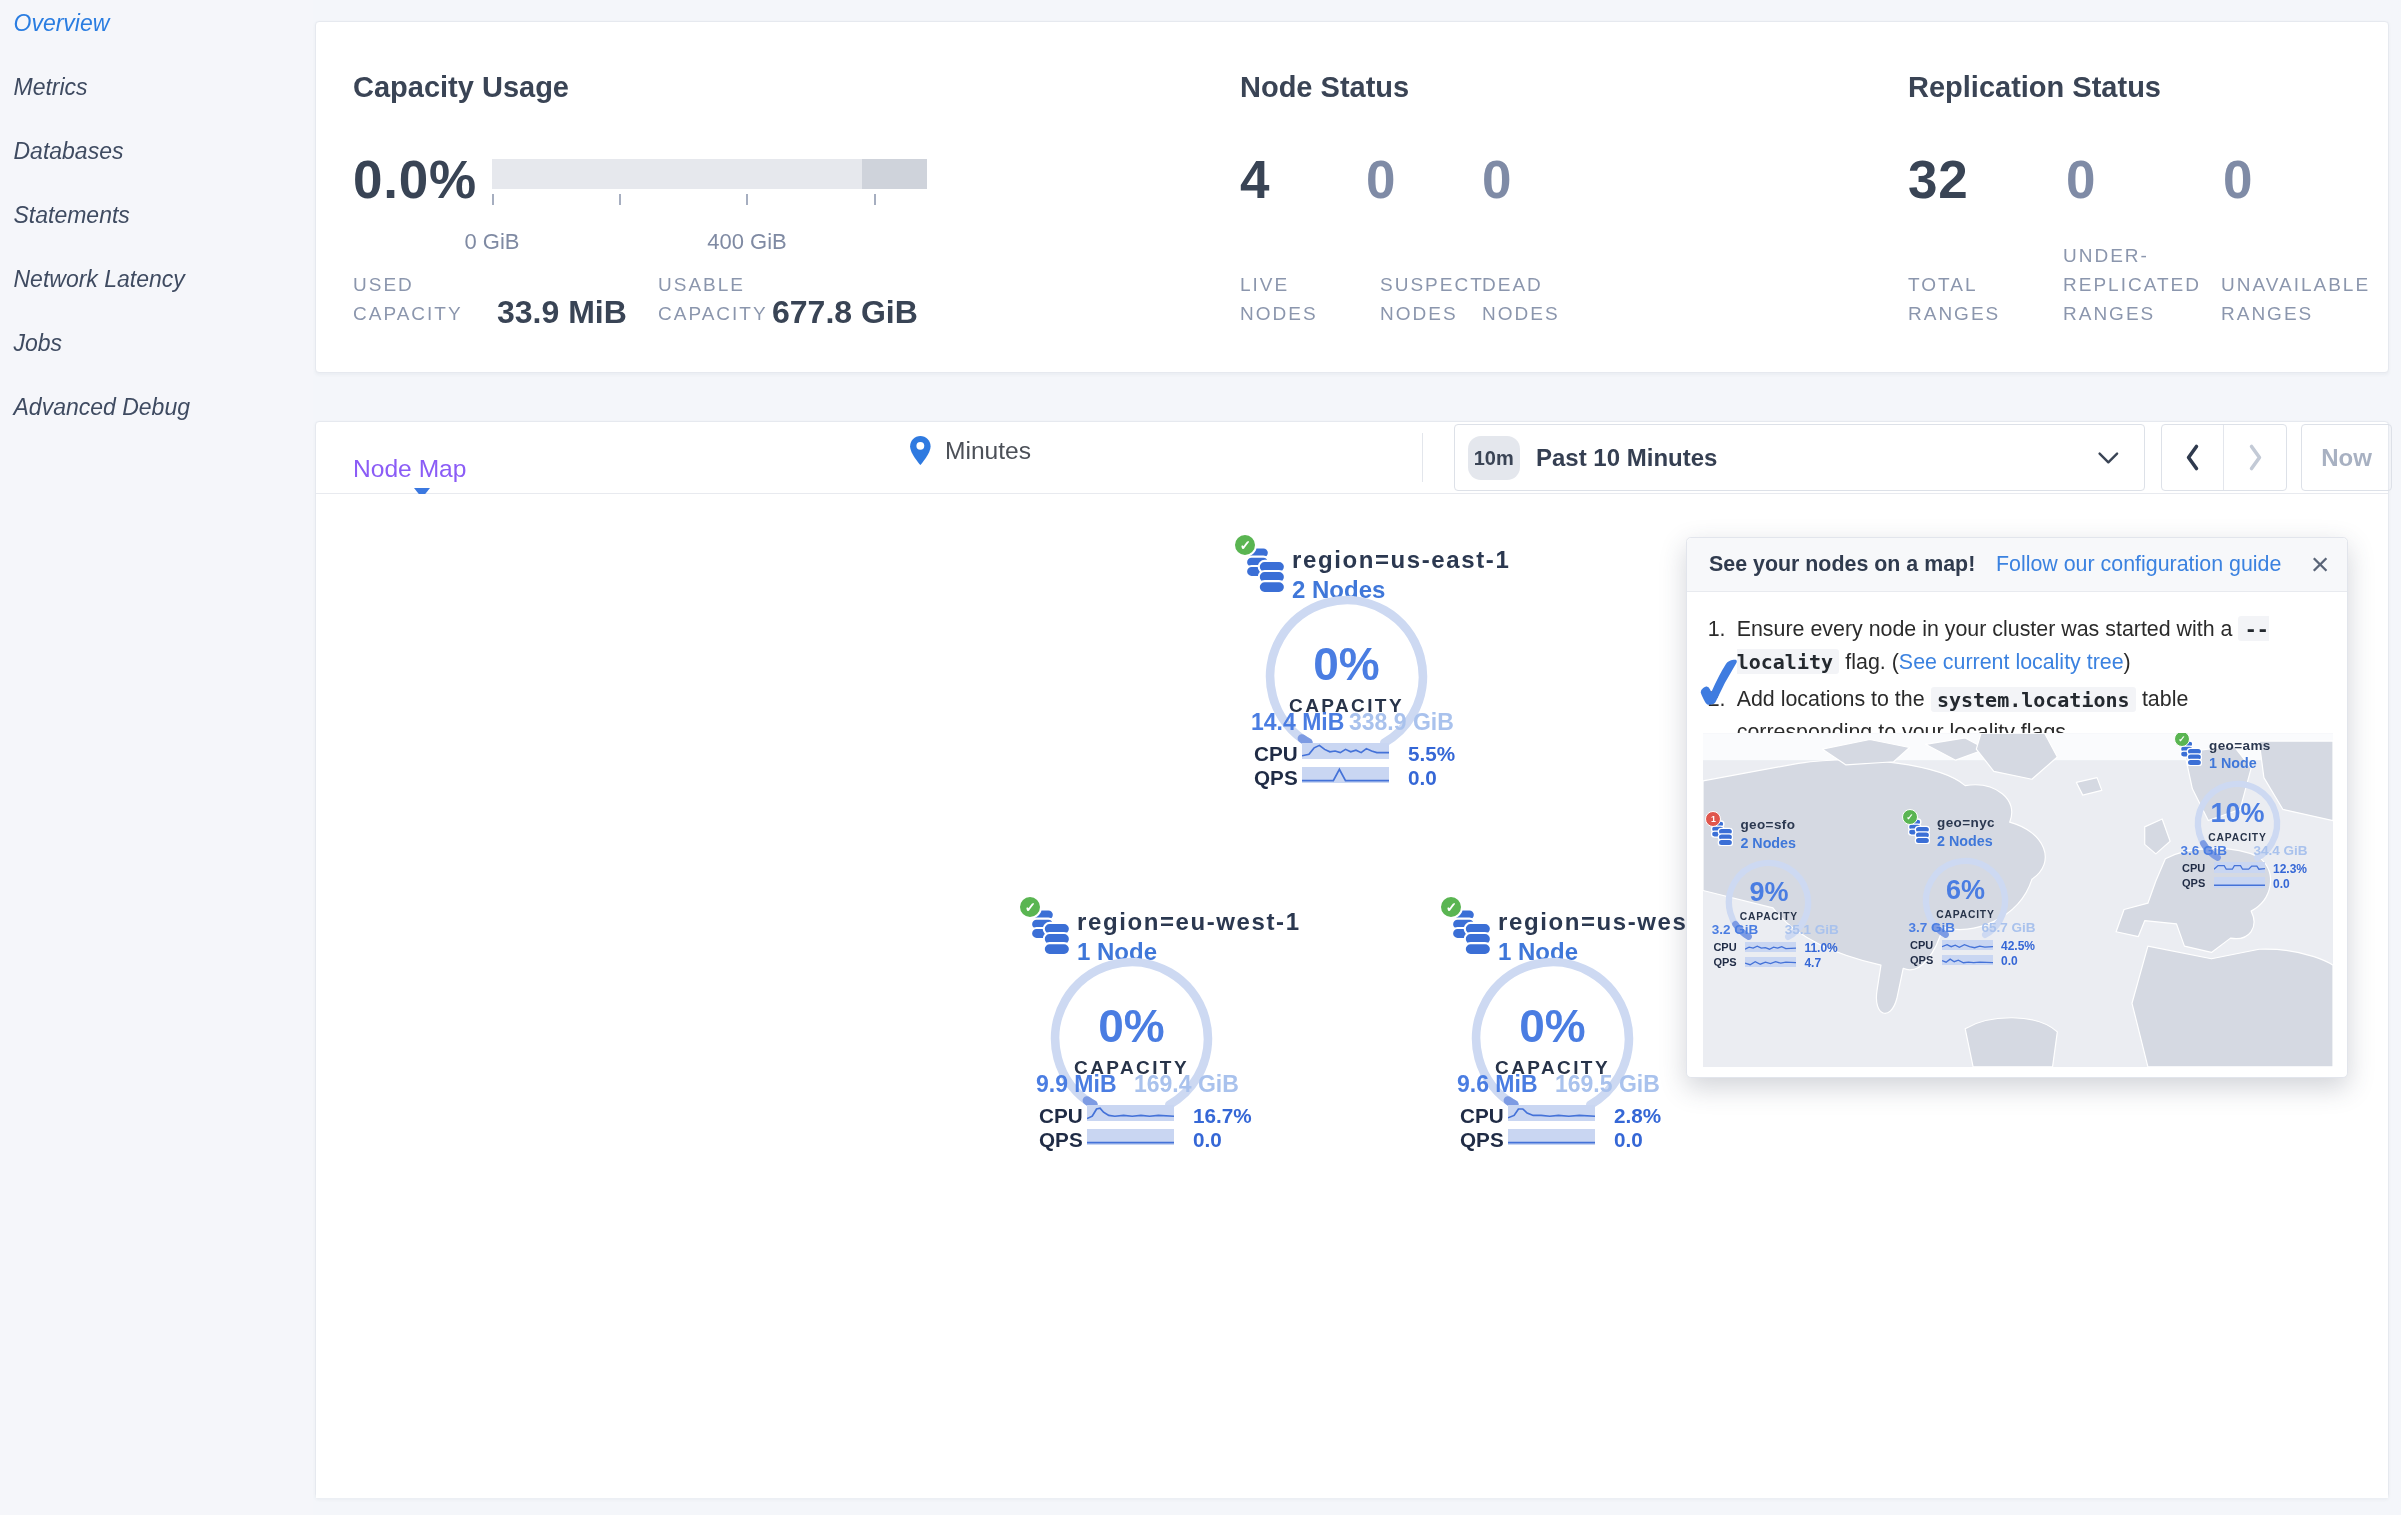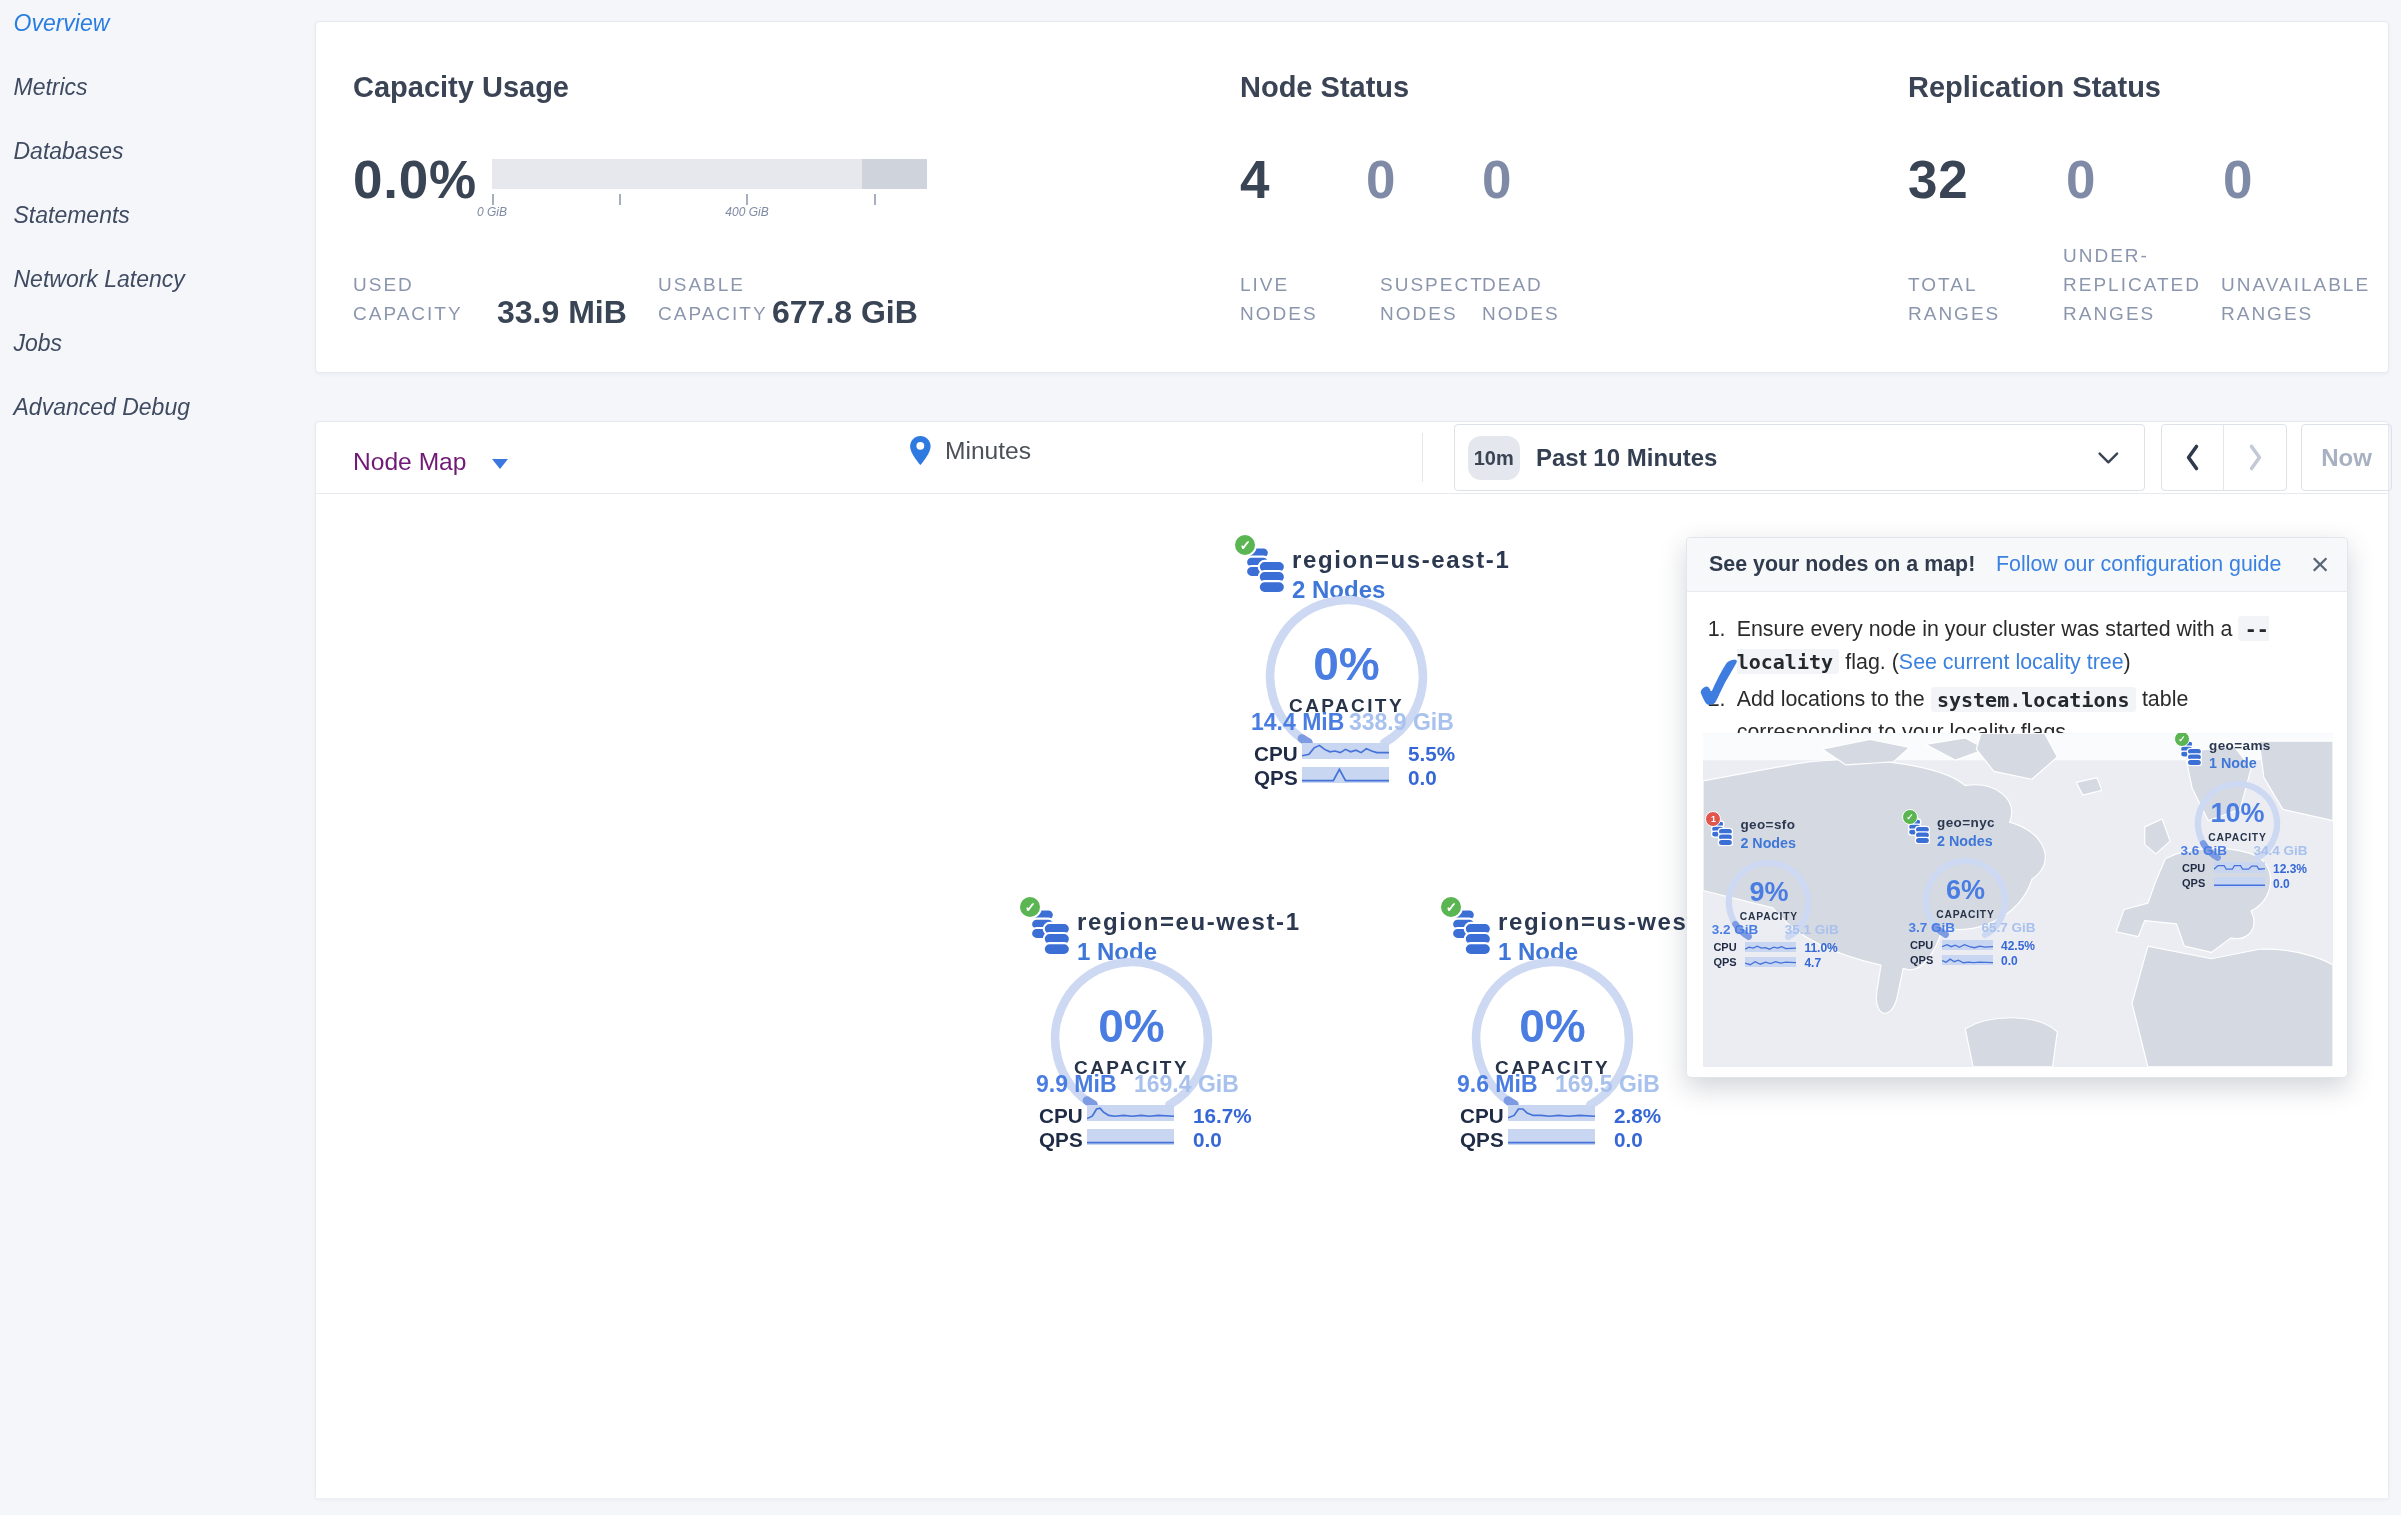--- a/index.html
+++ b/index.html
@@ -21,24 +21,24 @@
   .map-card { left:315px; top:421px; width:2074px; height:1077px; }
   .sec-title { position:absolute; top:49px; font-size:29px; font-weight:700; color:#3a4455; }
   .big-num { position:absolute; top:127px; font-size:53px; font-weight:700; color:#394455; letter-spacing:0.8px; }
   .big-num.muted { color:#7f8ba6; }
   .stat-label { position:absolute; bottom:44px; font-size:19px; font-weight:500; letter-spacing:2px; color:#8b96ad; line-height:29px; white-space:pre-line; }
   .stat-value { position:absolute; bottom:41px; font-size:32px; font-weight:700; color:#394455; }
   
   .cap-bar { position:absolute; left:176px; top:137px; width:435px; height:30px; background:#e6e8ed; }
   .cap-bar .reserved { position:absolute; right:0; top:0; width:65px; height:100%; background:#cfd3db; }
   .tick { position:absolute; top:172px; width:1.6px; height:10.3px; background:#a6aec0; }
-  .tick-label { position:absolute; top:183px; font-size:12px; color:#7f8aa3; transform:translateX(-50%);font-style:italic; }
+  .tick-label { position:absolute; top:207px; font-size:22px; color:#7f8aa3; transform:translateX(-50%); }
   
   .toolbar { position:absolute; left:0; top:0; width:100%; height:72px; border-bottom:0.8px solid #e8eaef; }
-  .nodemap-dd { position:absolute; left:37px; top:26px; font-size:24.6px; color:#701a75; cursor:pointer; display:flex; align-items:center; }
+  .nodemap-dd { position:absolute; left:37px; top:33px; font-size:24.6px; color:#8b5cf6; cursor:pointer; display:flex; align-items:center;flex-direction:column; }
   .dd-caret { width:0; height:0; border-left:8.7px solid transparent; border-right:8.7px solid transparent; border-top:10.3px solid #3b78e0; margin-left:25.4px; margin-top:4.8px; }
   .crumb { position:absolute; left:594px; top:14.3px; display:flex; align-items:center; cursor:pointer; }
   .crumb-text { font-size:24.6px; color:#4c5058; margin-left:14.3px; }
   .tb-divider { position:absolute; left:1106px; top:11px; width:0.8px; height:49px; background:#e3e6ec; }
   .time-box { position:absolute; left:1138px; top:2.4px; width:691px; height:67px; border:0.8px solid #dde1e8; border-radius:4px; background:#fff; cursor:pointer; }
   .time-badge { position:absolute; left:12.7px; top:11px; width:52px; height:44px; background:#e4e7ed; border-radius:13px; font-size:20px; font-weight:700; color:#3a4455; display:flex; align-items:center; justify-content:center; }
   .time-label { position:absolute; left:81px; top:19px; font-size:24px; font-weight:600; color:#353f52; }
   .time-chevron { position:absolute; right:25.4px; top:27px; }
   .nav-group { position:absolute; left:1845px; top:2.4px; width:126px; height:67px; border:0.8px solid #dde1e8; border-radius:4px; display:flex; }
   .nav-btn { width:50%; display:flex; align-items:center; justify-content:center; cursor:pointer; }

